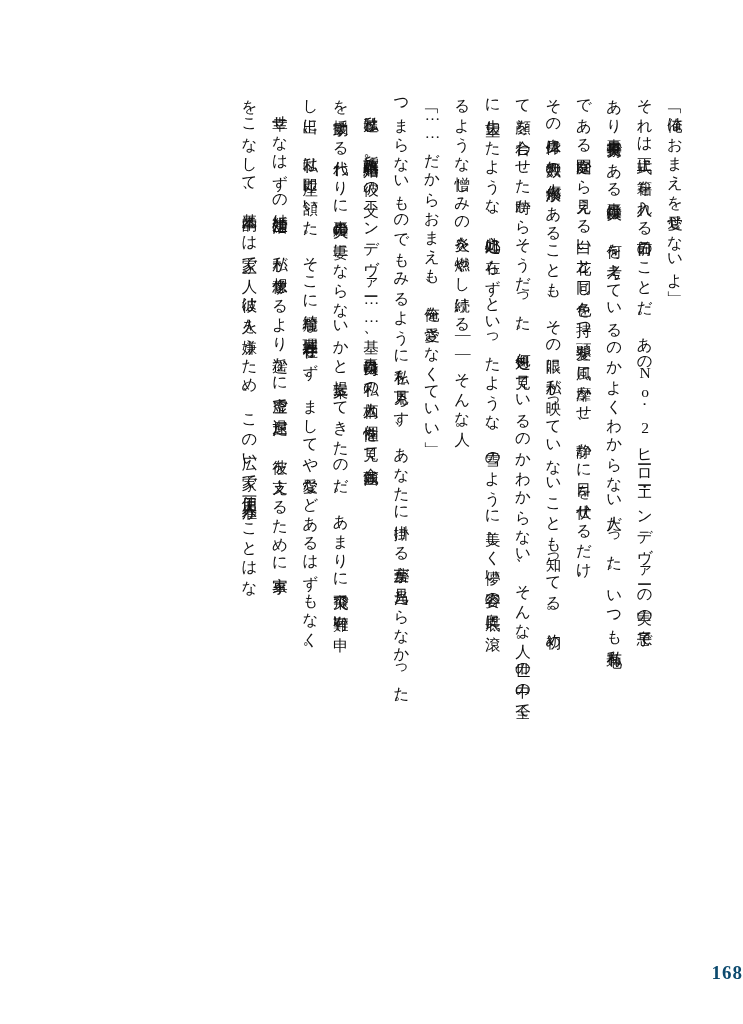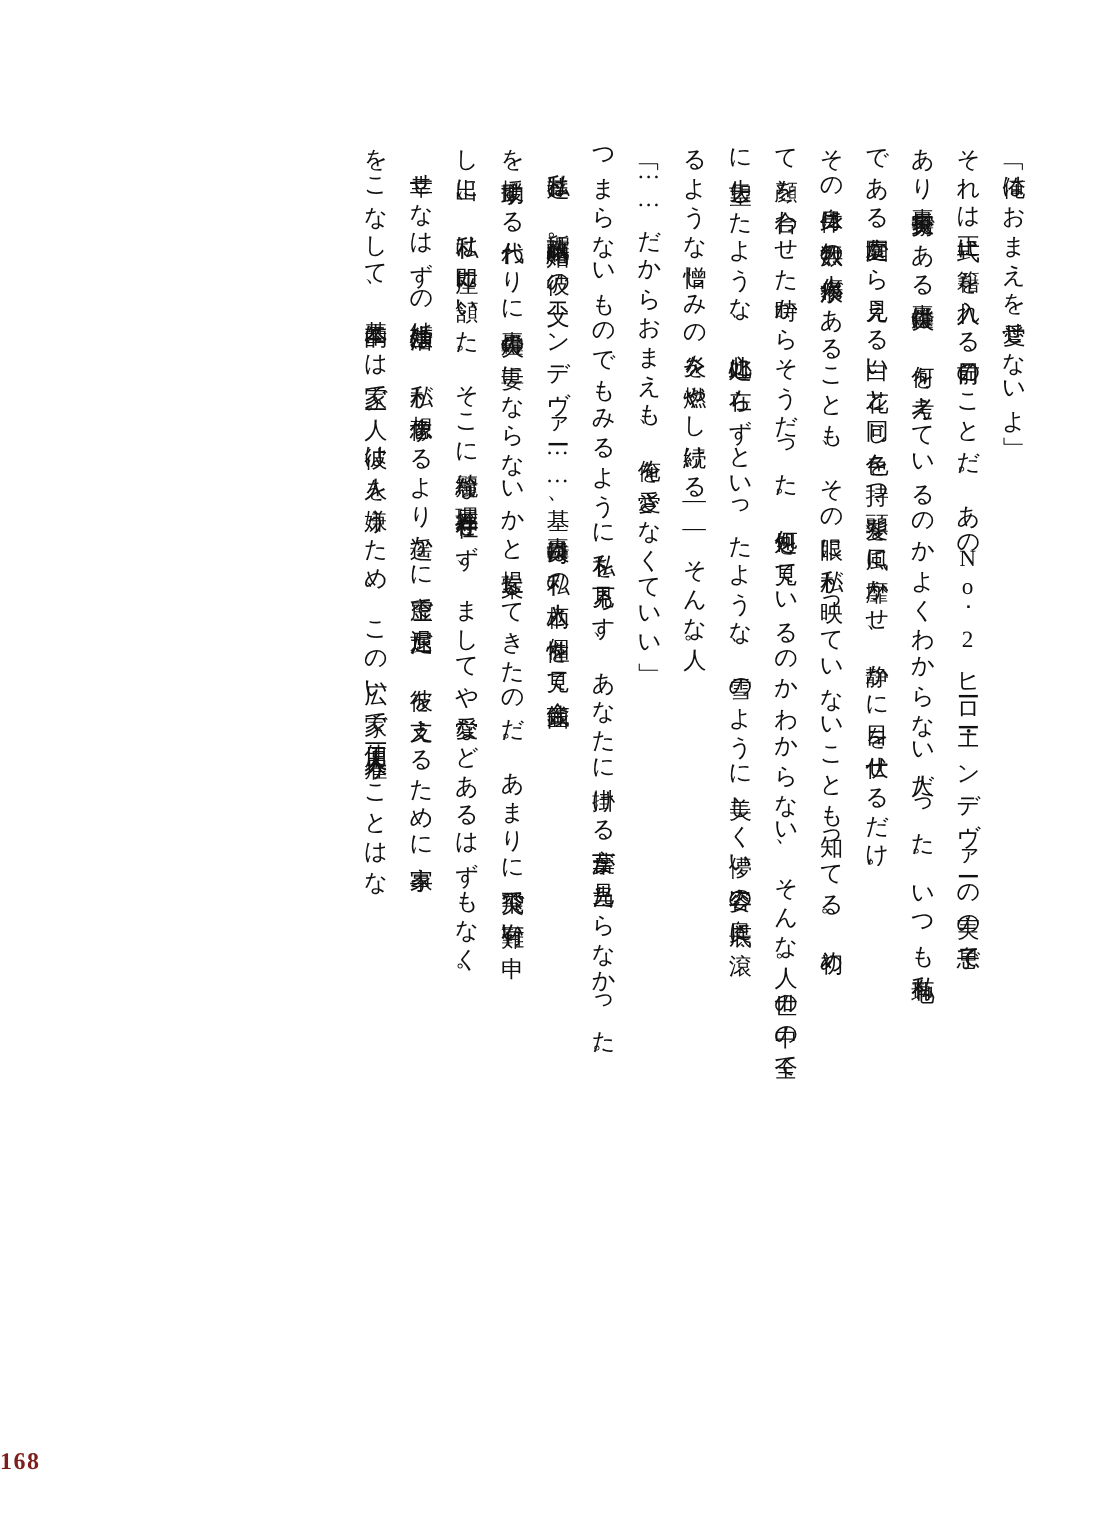--- a/index.html
+++ b/index.html
@@ -43,25 +43,25 @@
   }
   .vline.indent {
     padding-top: 16px;
     height: 824px;
   }
   .page-number {
     position: absolute;
     bottom: 40px;
     left: 0;
     right: 0;
-    text-align: left;
-    font-size: 16px;
+    text-align: right;
+    font-size: 19px;
     font-weight: bold;
     font-family: "Liberation Serif", "DejaVu Serif", serif;
-    color: #7f1d1d;
+    color: #0c4a6e;
     letter-spacing: 1px;
   }
 </style>
 </head>
 <body>
 
 <div class="page">
 
   <div class="text-block" id="text-block">
       <div class="vline indent">「俺はおまえを愛せないよ」</div>

